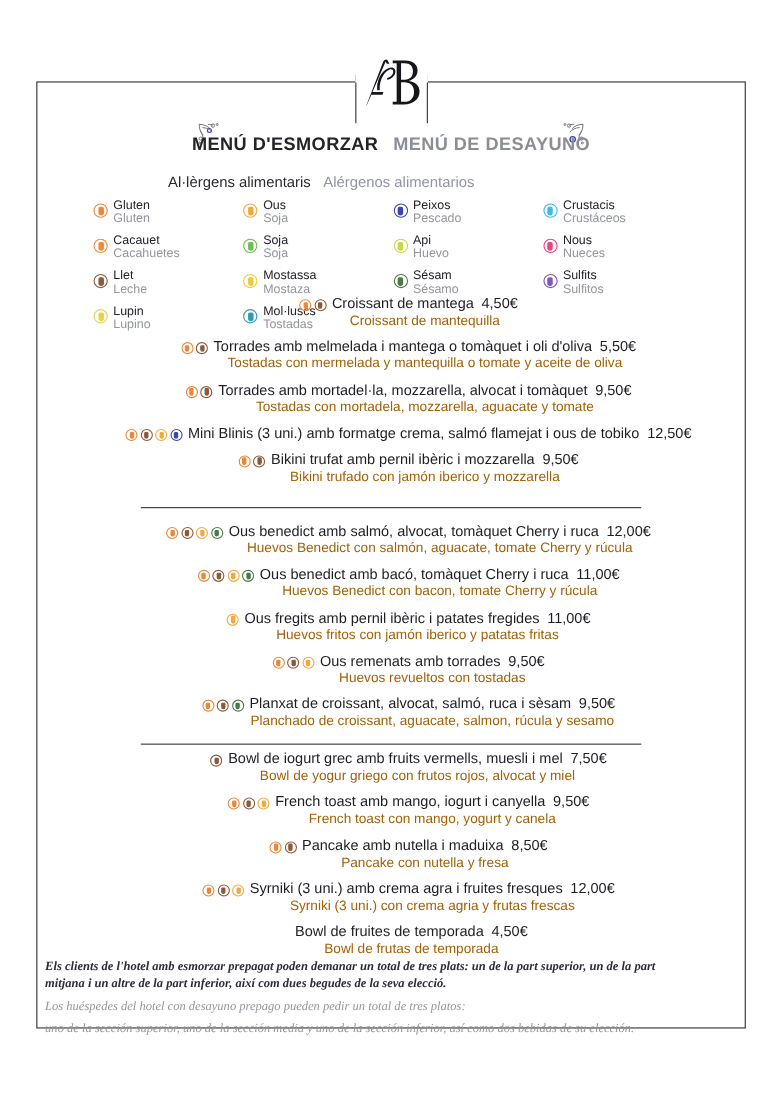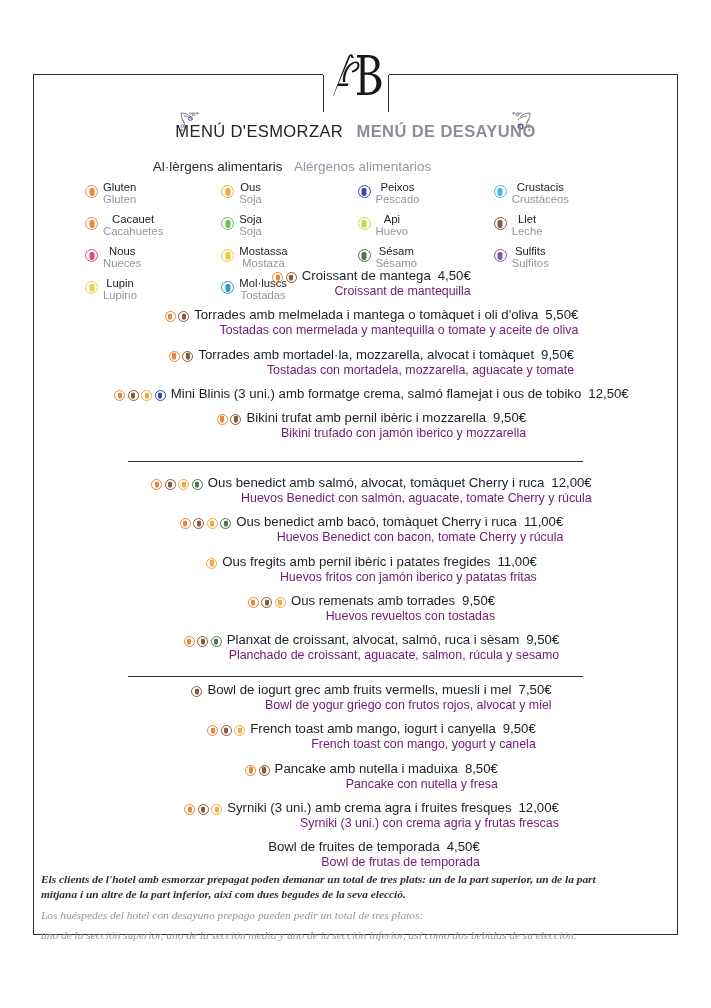--- a/index.html
+++ b/index.html
@@ -73,21 +73,21 @@
   .title-row {
     position: absolute;
     left: 0;
     top: 122px;
     width: 711px;
     text-align: center;
     z-index: 2;
   }
   .title-ca {
     font-family: "Liberation Sans", sans-serif;
-    font-weight: normal;
+    font-weight: bold;
     font-size: 16.5px;
     letter-spacing: 0.4px;
     color: #23232a;
   }
   .title-es {
     font-family: "Liberation Sans", sans-serif;
     font-weight: bold;
     font-size: 16.5px;
     letter-spacing: 0.4px;
     color: #8b8e99;
@@ -129,21 +129,20 @@
     width: 545px;
     display: grid;
     grid-template-columns: repeat(4, 1fr);
     grid-auto-rows: 32px;
     z-index: 2;
   }
   .legend-cell {
     display: flex;
     align-items: flex-start;
     gap: 5px;
-    text-align: center;
   }
   .legend-cell .ic { margin-top: 3px; flex: 0 0 auto; }
   .legend-txt { line-height: 1.02; }
   .legend-txt .ca {
     display: block;
     font-size: 11.3px;
     color: #23232a;
     white-space: nowrap;
   }
   .legend-txt .es {
@@ -200,24 +199,24 @@
   .dish-body { text-align: left; }
   .dish-ca {
     font-size: 13.2px;
     color: #1e1e25;
     white-space: nowrap;
     line-height: 1.2;
   }
   .dish-ca .price { margin-left: 7px; }
   .dish-es {
     font-size: 12.4px;
-    color: #701a75;
+    color: #a16207;
     white-space: nowrap;
     line-height: 1.25;
-    text-align: right;
+    text-align: center;
   }
 
   .sep {
     position: absolute;
     left: 128px;
     width: 455px;
     height: 0;
     border-top: 1px solid #33333a;
     z-index: 2;
   }
@@ -356,31 +355,31 @@
         </div>
       </div>
       <div class="legend-cell">
         <span class="ic" style="color: rgb(201, 216, 74);"></span>
         <div class="legend-txt">
           <span class="ca">Api</span>
           <span class="es">Huevo</span>
         </div>
       </div>
       <div class="legend-cell">
+        <span class="ic" style="color: rgb(232, 68, 126);"></span>
+        <div class="legend-txt">
+          <span class="ca">Nous</span>
+          <span class="es">Nueces</span>
+        </div>
+      </div>
+      <div class="legend-cell">
         <span class="ic" style="color: rgb(138, 90, 58);"></span>
         <div class="legend-txt">
           <span class="ca">Llet</span>
           <span class="es">Leche</span>
-        </div>
-      </div>
-      <div class="legend-cell">
-        <span class="ic" style="color: rgb(232, 68, 126);"></span>
-        <div class="legend-txt">
-          <span class="ca">Nous</span>
-          <span class="es">Nueces</span>
         </div>
       </div>
       <div class="legend-cell">
         <span class="ic" style="color: rgb(240, 201, 58);"></span>
         <div class="legend-txt">
           <span class="ca">Mostassa</span>
           <span class="es">Mostaza</span>
         </div>
       </div>
       <div class="legend-cell">

